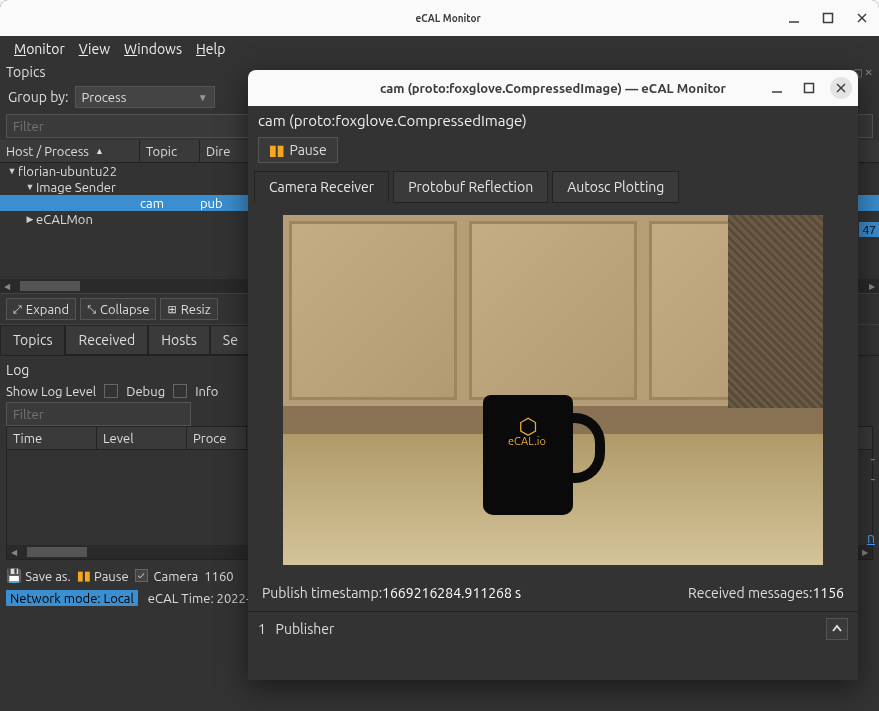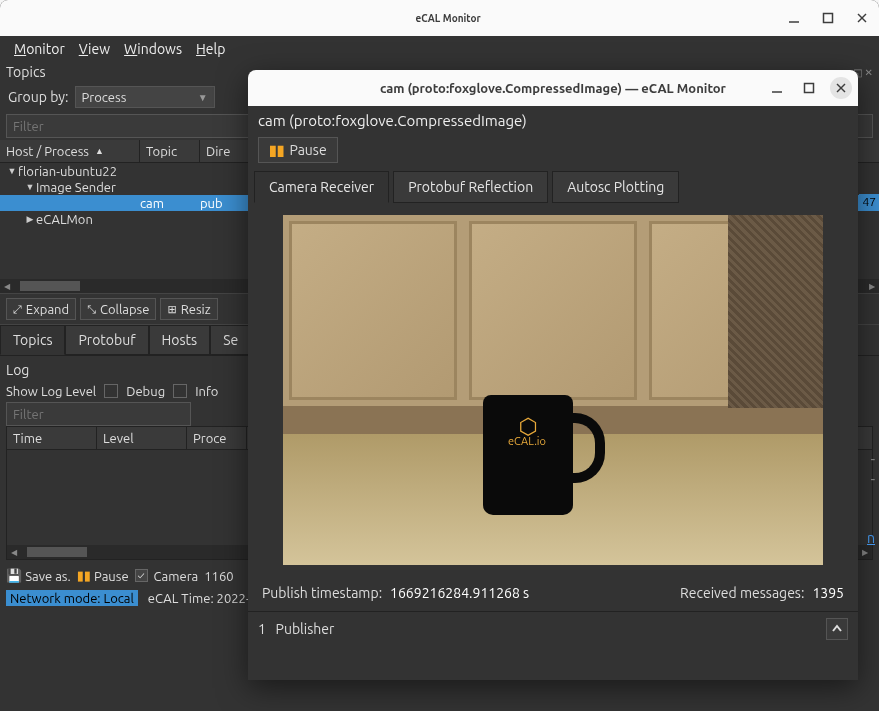--- a/index.html
+++ b/index.html
@@ -98,28 +98,28 @@
     .floor { position: absolute; bottom: 0; left: 0; right: 0; height: 45%; background: linear-gradient(to bottom, #a8925e, #d4c49a); }
     .floor::before { content: ""; position: absolute; top: 0; left: 0; right: 0; height: 26px; background: #8a7354; }
     .mug { position: absolute; left: 200px; bottom: 30px; width: 120px; height: 140px; }
     .mug-body { width: 90px; height: 120px; background: #0a0a0a; border-radius: 8px 8px 10px 10px; position: relative; }
     .mug-handle { position: absolute; right: -32px; top: 18px; width: 40px; height: 70px; border: 10px solid #0a0a0a; border-left: none; border-radius: 0 30px 30px 0; }
     .mug-logo { position: absolute; top: 24px; left: 14px; color: #e8a93a; font-size: 10px; text-align: center; width: 60px; }
     .mug-logo .dots { font-size: 22px; line-height: 14px; letter-spacing: -2px; }
     .mug-logo .txt { font-size: 11px; margin-top: 2px; }
 
     .image-footer { display: flex; justify-content: space-between; padding: 8px 14px 10px; font-size: 14px; color: #ddd; }
-    .image-footer .left, .image-footer .right { display: flex; gap: 8px; }
+    .image-footer .left, .image-footer .right { display: flex; }
     .image-footer .val { color: #fff; }
 
     .child-status { display: flex; align-items: center; justify-content: space-between; padding: 6px 10px; border-top: 1px solid #222; background: #333; font-size: 14px; }
     .up-btn { width: 22px; height: 22px; border: 1px solid #555; background: #3a3a3a; display: flex; align-items: center; justify-content: center; cursor: pointer; }
 
     
-    .badge47 { position: absolute; right: 0; top: 194px; background: #3b8ed0; color: #000; padding: 1px 3px; font-size: 12px; }
+    .badge47 { position: absolute; right: 0; top: 222px; background: #3b8ed0; color: #000; padding: 1px 3px; font-size: 12px; }
 
     
     .right-dash1 { position: absolute; right: 4px; top: 450px; color: #888; font-size: 16px; }
     .right-dash2 { position: absolute; right: 4px; top: 470px; color: #888; font-size: 16px; }
     .right-link { position: absolute; right: 4px; top: 530px; color: #4aa3ff; text-decoration: underline; font-size: 14px; }
 
   </style>
 </head>
 <body>
 
@@ -214,21 +214,21 @@
         <span>Collapse</span>
       </div>
     <div class="tool-btn">
         <span class="ic">⊞</span>
         <span>Resiz</span>
       </div>
   </div>
 
   <div class="tab-row">
     <div class="tab active">Topics</div>
-    <div class="tab">Protobuf</div>
+    <div class="tab">Received</div>
     <div class="tab">Hosts</div>
     <div class="tab">Se</div>
   </div>
 
   <div class="log-section">
     <div class="log-label">Log</div>
     <div class="log-controls">
       <span>Show Log Level</span>
       <span class="chk"></span>
       <span>Debug</span>
@@ -332,21 +332,21 @@
     </div>
   </div>
 
   <div class="image-footer">
     <div class="left">
       <span>Publish timestamp:</span>
       <span class="val">1669216284.911268 s</span>
     </div>
     <div class="right">
       <span>Received messages:</span>
-      <span class="val">1395</span>
+      <span class="val">1156</span>
     </div>
   </div>
 
   <div class="child-status">
     <div>
       <span>1</span>
       &nbsp;
       <span>Publisher</span>
     </div>
     <div class="up-btn">

